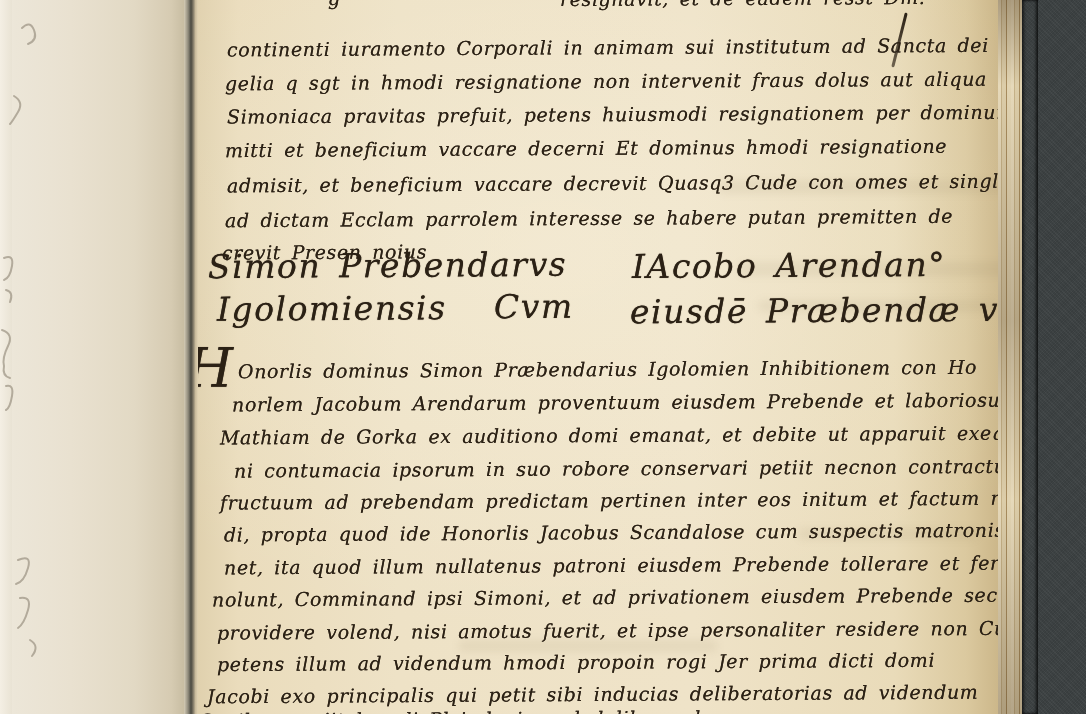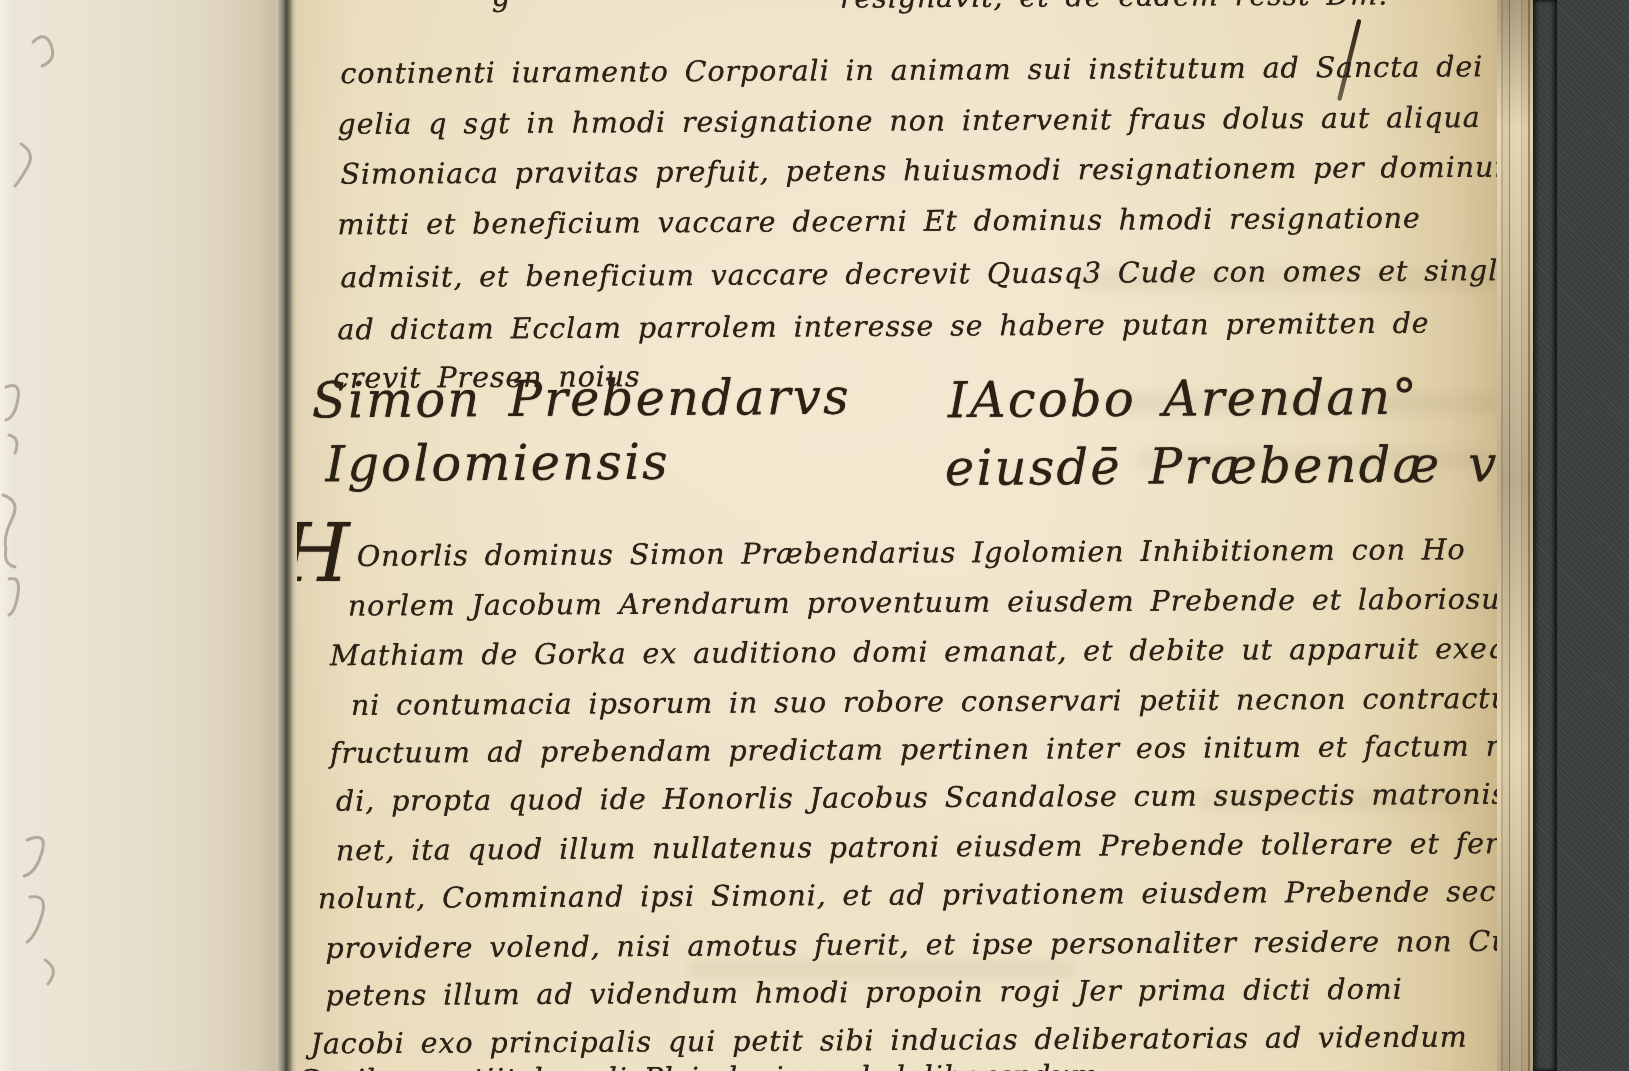--- a/index.html
+++ b/index.html
@@ -112,20 +112,21 @@
     <div class="ms-line" style="left:29px;top:34px">continenti iuramento Corporali in animam sui institutum ad Sancta dei Eva,</div>
     <div class="ms-line" style="left:27px;top:68px">gelia q sgt in hmodi resignatione non intervenit fraus dolus aut aliqua</div>
     <div class="ms-line" style="left:29px;top:101px">Simoniaca pravitas prefuit, petens huiusmodi resignationem per dominum ad</div>
     <div class="ms-line" style="left:27px;top:135px">mitti et beneficium vaccare decerni   Et dominus hmodi resignatione</div>
     <div class="ms-line" style="left:29px;top:170px">admisit, et beneficium vaccare decrevit   Quasq3 Cude con omes et singlos</div>
     <div class="ms-line" style="left:27px;top:205px">ad dictam Ecclam parrolem interesse se habere putan premitten de</div>
     <div class="ms-line" style="left:24px;top:239px">crevit Presen noius</div>
 
     <div class="ms-head" style="left:10px;top:246px">Simon Prebendarvs</div>
     <div class="ms-head" style="left:19px;top:289px">Igolomiensis</div>
+    <div class="ms-head" style="left:296px;top:287px">Cvm</div>
     <div class="ms-head" style="left:434px;top:246px">IAcobo Arendan°</div>
     <div class="ms-head" style="left:432px;top:291px">eiusdē Præbendæ vℓ</div>
 
     <div class="ms-initial" style="left:-12px;top:342px">H</div>
     <div class="ms-line" style="left:40px;top:356px">Onorlis dominus Simon Præbendarius Igolomien Inhibitionem con Ho</div>
     <div class="ms-line" style="left:34px;top:389px">norlem Jacobum Arendarum proventuum eiusdem Prebende et laboriosum</div>
     <div class="ms-line" style="left:22px;top:422px">Mathiam de Gorka ex auditiono domi emanat, et debite ut apparuit exequi</div>
     <div class="ms-line" style="left:36px;top:455px">ni contumacia ipsorum in suo robore conservari petiit necnon contractum arede</div>
     <div class="ms-line" style="left:22px;top:487px">fructuum ad prebendam predictam pertinen inter eos initum et factum rescin</div>
     <div class="ms-line" style="left:26px;top:519px">di, propta quod ide Honorlis Jacobus Scandalose cum suspectis matronis ma</div>

